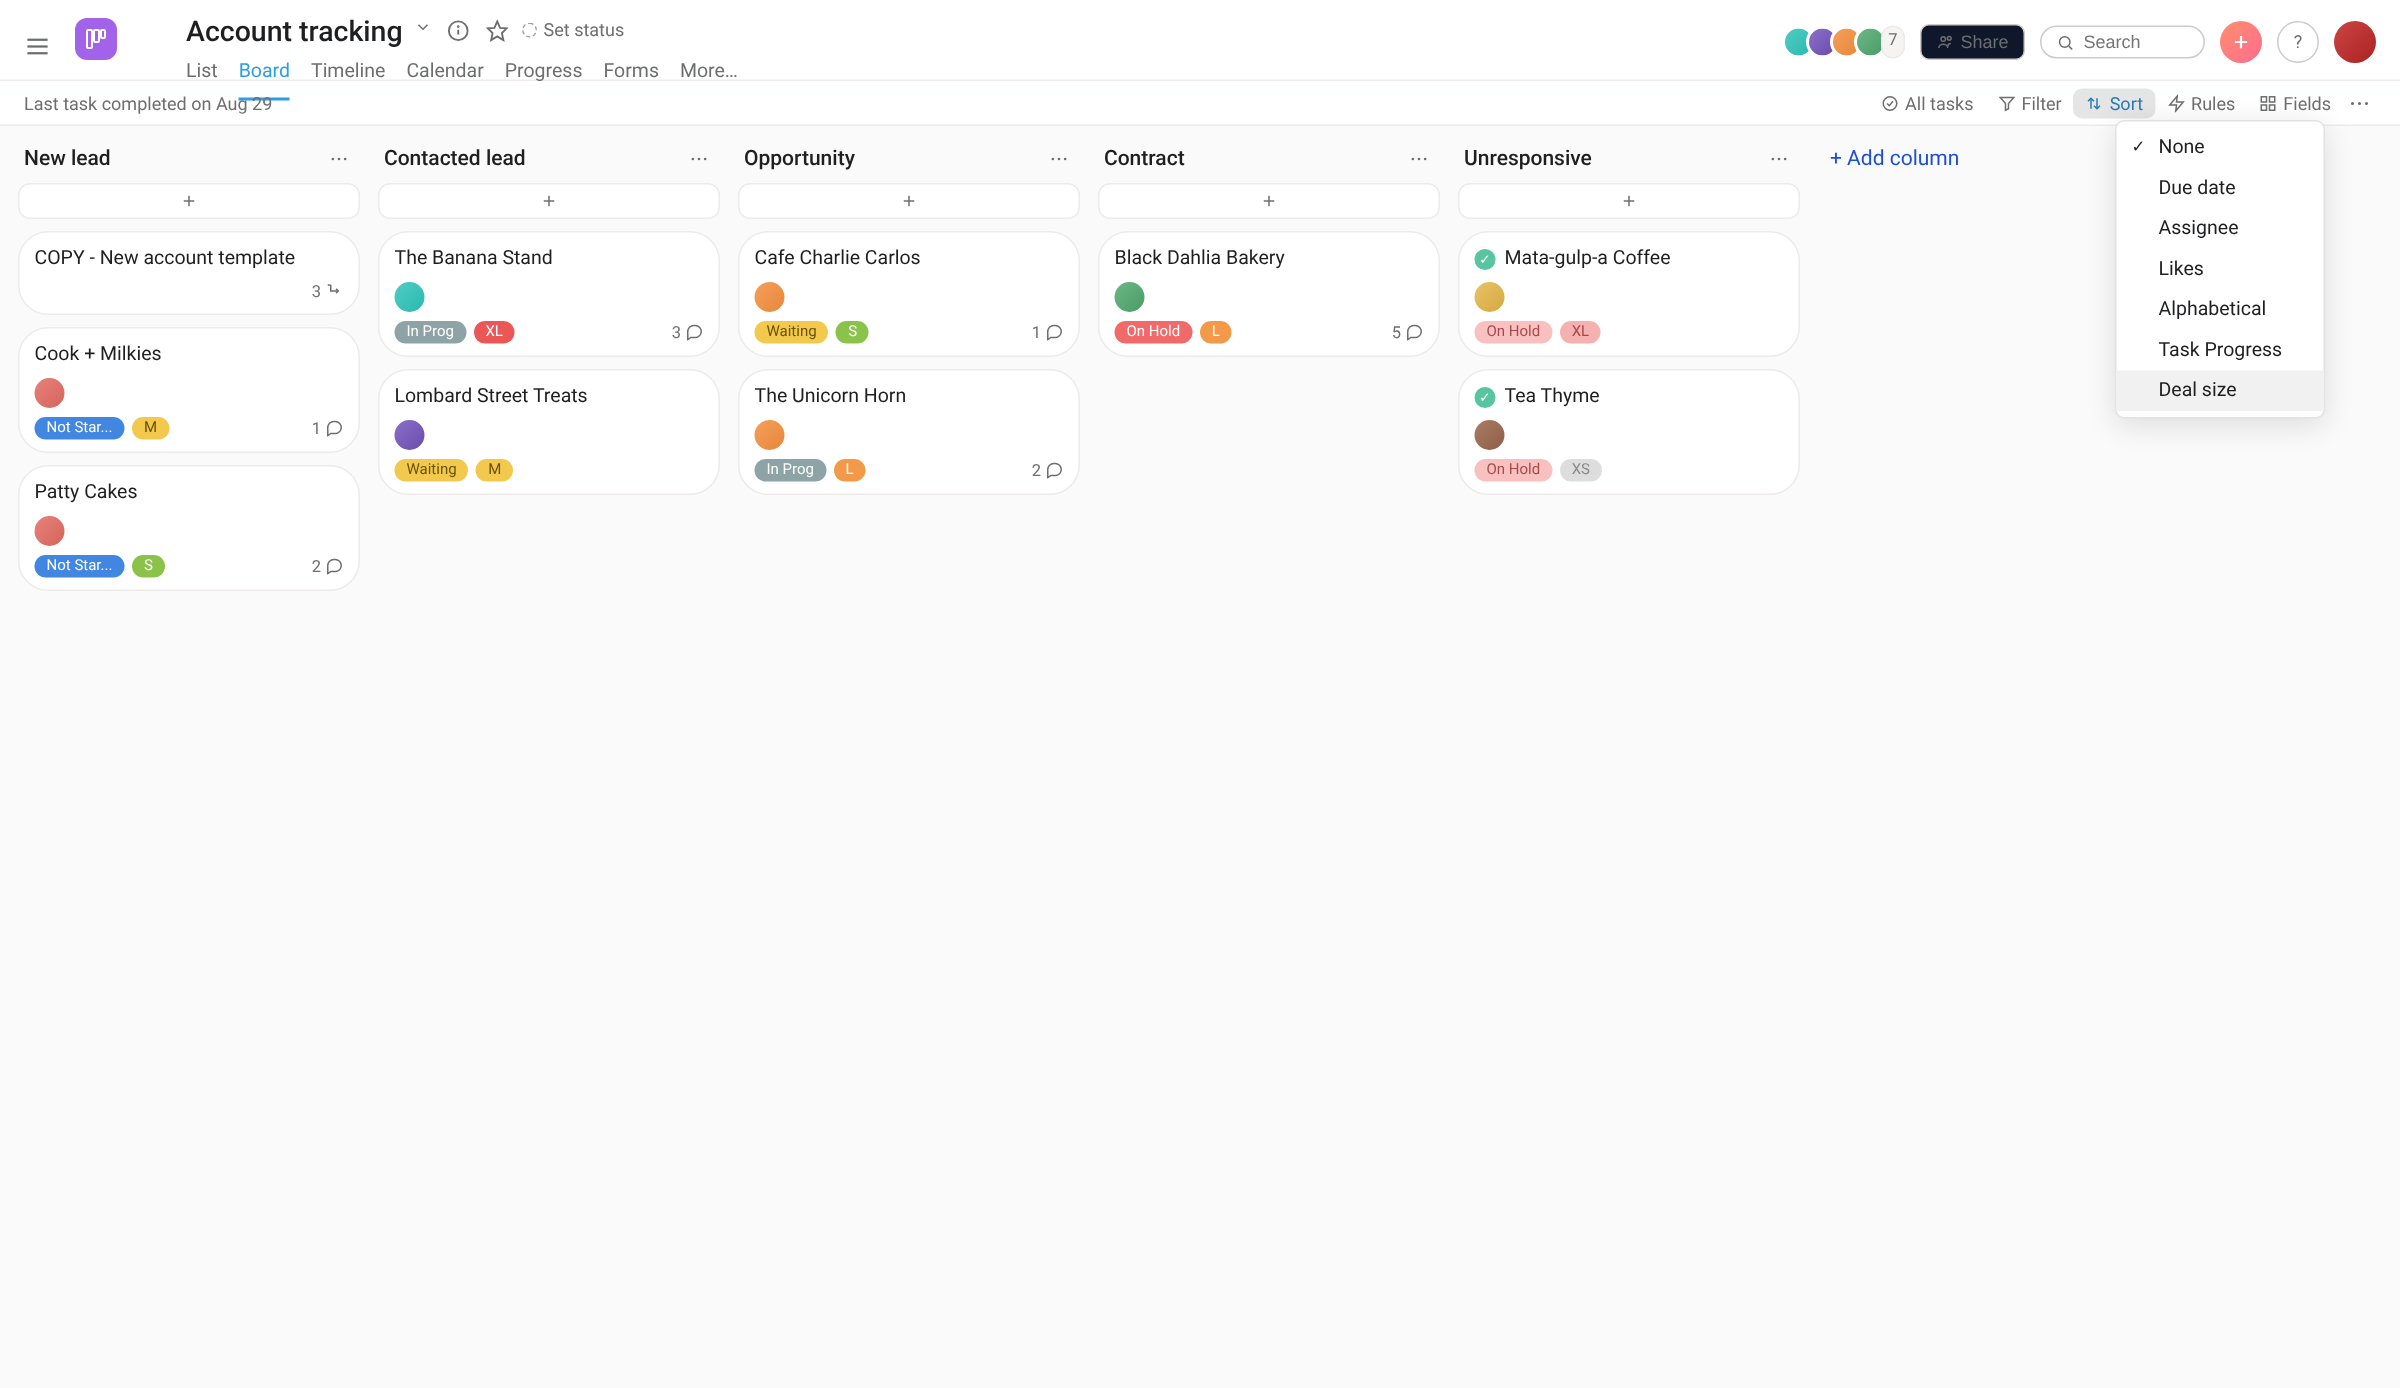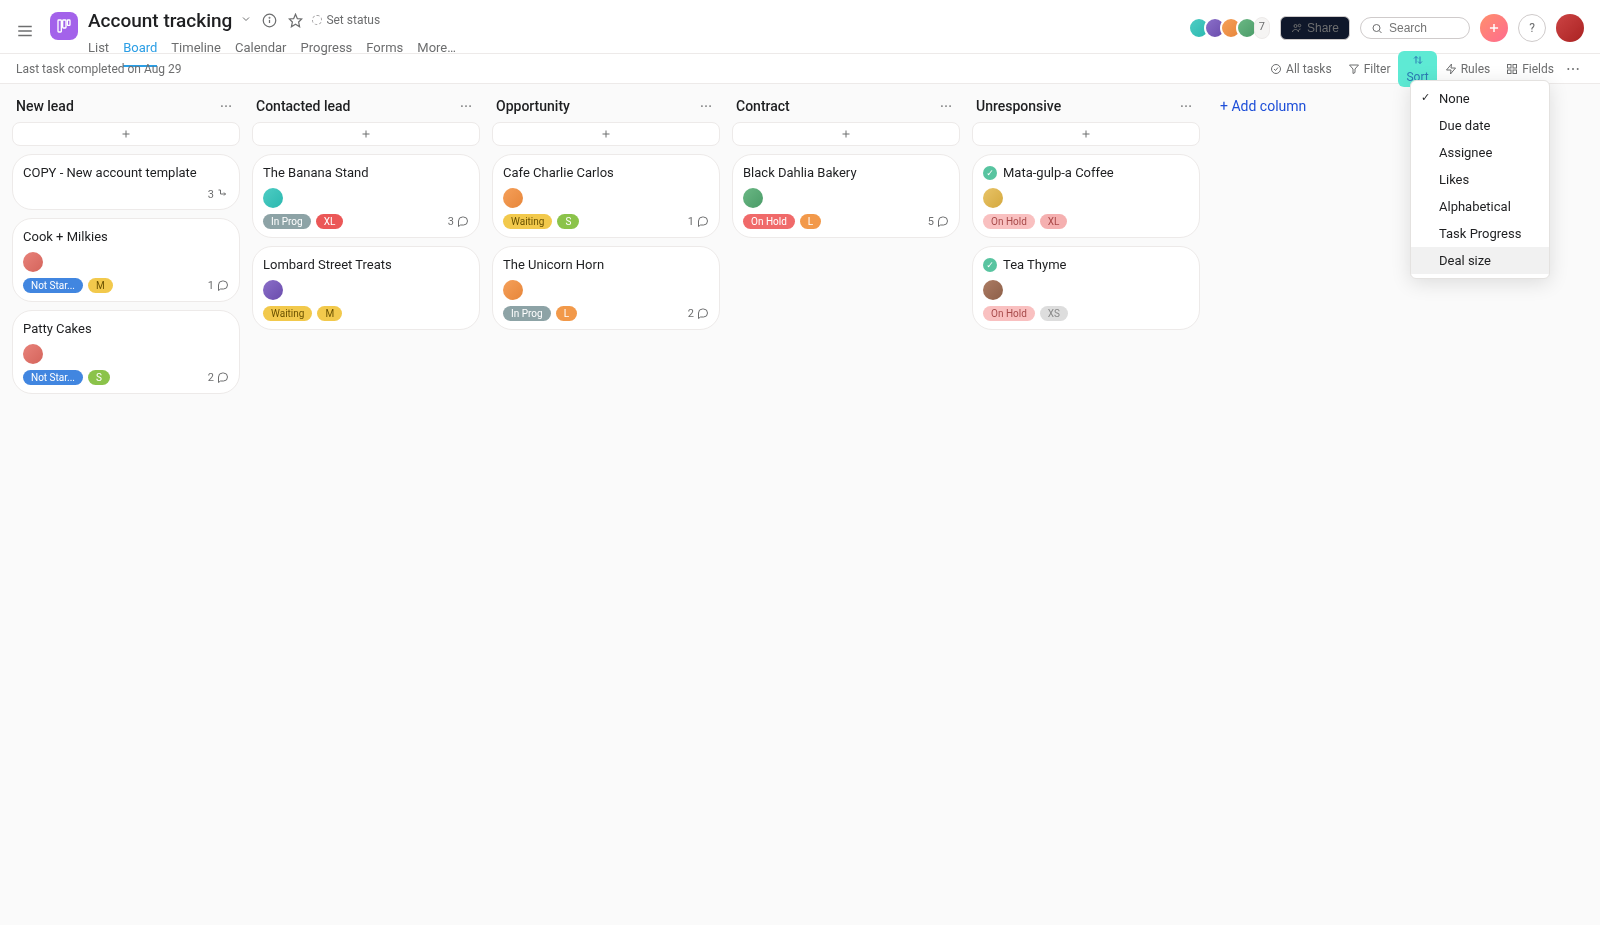--- a/index.html
+++ b/index.html
@@ -4,21 +4,21 @@
 <style>
   * { box-sizing: border-box; margin: 0; padding: 0; }
   body { font-family: -apple-system, BlinkMacSystemFont, "Segoe UI", Roboto, Helvetica, Arial, sans-serif; font-size: 13px; color: #1e1f21; background: #fff; width: 1600px; height: 925px; overflow: hidden; }
   
   
   .header { display: flex; align-items: flex-start; padding: 8px 16px 0 10px; border-bottom: 1px solid #edeae9; height: 54px; }
   .hamburger { padding: 6px; margin-top: 8px; cursor: pointer; color: #6d6e6f; }
   .hamburger svg { width: 18px; height: 18px; }
   .project-icon { width: 28px; height: 28px; border-radius: 8px; background: #a362ea; margin: 4px 10px 0 10px; display: flex; align-items: center; justify-content: center; color: #fff; }
   .project-icon svg { width: 16px; height: 16px; }
-  .title-block { flex: 0 0 auto; }
+  .title-block { flex: 0 0 auto; margin-left: 36px; }
   .title-row { display: flex; align-items: center; gap: 8px; height: 24px; }
   .title { font-size: 19px; font-weight: 500; }
   .title-chevron { color: #6d6e6f; cursor: pointer; }
   .title-icon-btn { width: 18px; height: 18px; color: #6d6e6f; cursor: pointer; display: flex; align-items: center; justify-content: center; }
   .set-status { display: flex; align-items: center; gap: 4px; color: #6d6e6f; font-size: 12px; cursor: pointer; }
   .set-status .circle { width: 10px; height: 10px; border: 1.5px dashed #a2a0a2; border-radius: 50%; }
   .tabs { display: flex; gap: 14px; margin-top: 4px; font-size: 13px; }
   .tab { color: #6d6e6f; padding: 4px 0 10px 0; cursor: pointer; border-bottom: 2px solid transparent; font-weight: 400; }
   .tab.active { color: #2b9ee5; border-bottom-color: #2b9ee5; }
   .header-spacer { flex: 1; }
@@ -34,21 +34,21 @@
   .header-circle { width: 28px; height: 28px; border-radius: 50%; display: flex; align-items: center; justify-content: center; cursor: pointer; font-size: 14px; }
   .plus-circle { background: linear-gradient(135deg,#ff8f6c,#ff6b8f); color: #fff; }
   .help-circle { border: 1px solid #cfcbcb; color: #6d6e6f; font-size: 12px; }
   .user-av { width: 28px; height: 28px; border-radius: 50%; background: linear-gradient(135deg,#c44,#a22); }
 
   
   .toolbar { display: flex; align-items: center; padding: 6px 16px; border-bottom: 1px solid #edeae9; font-size: 12px; color: #6d6e6f; height: 30px; }
   .toolbar .status-text { flex: 0 0 auto; }
   .toolbar-spacer { flex: 1; }
   .tool-item { display: flex; align-items: center; gap: 4px; padding: 3px 8px; border-radius: 6px; cursor: pointer; }
-  .tool-item.active { background: #5eead4; color: #2b7bb3; flex-direction: column; }
+  .tool-item.active { background: #e5e5e5; color: #2b7bb3; }
   .tool-item svg { width: 12px; height: 12px; }
   .tool-more { width: 22px; height: 22px; display: flex; align-items: center; justify-content: center; cursor: pointer; color: #6d6e6f; }
 
   
   .board { display: flex; gap: 12px; padding: 10px 12px; background: #fafafa; height: calc(925px - 54px - 30px); overflow-x: auto; align-items: flex-start; }
   .column { width: 228px; flex-shrink: 0; }
   .col-header { display: flex; align-items: center; justify-content: space-between; padding: 4px 4px 8px 4px; }
   .col-title { font-weight: 500; font-size: 14px; color:#1e1f21; }
   .col-more { color: #6d6e6f; cursor: pointer; width: 20px; display:flex; justify-content:center; }
   .add-card-slot { border: 1px solid #edeae9; background: #fff; border-radius: 8px; height: 24px; display:flex; align-items:center; justify-content:center; color:#6d6e6f; cursor:pointer; margin-bottom: 8px; }

